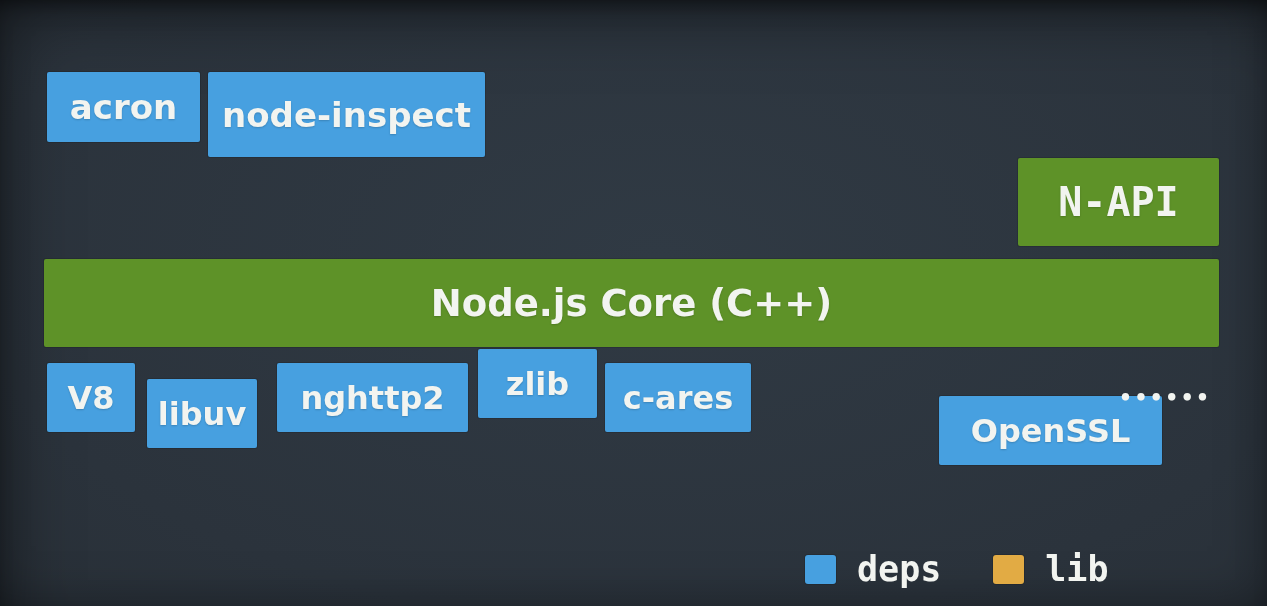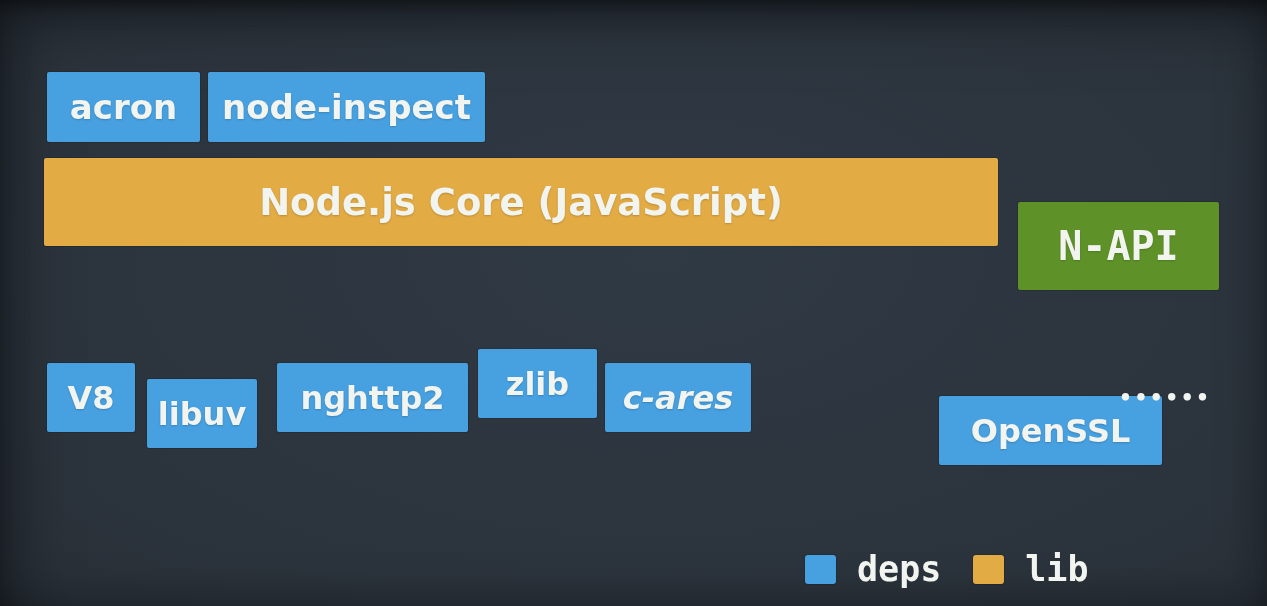--- a/index.html
+++ b/index.html
@@ -23,74 +23,74 @@
     text-shadow:0 1px 2px rgba(0,0,0,0.18);
   }
   .blue  {background:#47a0e0;box-shadow:0 0 0 1px rgba(0,0,0,0.12);}
   .purple{background:#8d7bdc;box-shadow:0 0 0 1px rgba(0,0,0,0.12);}
   .yellow{background:#e2ab44;box-shadow:0 0 0 1px rgba(0,0,0,0.12);}
   .green {background:#5e9228;box-shadow:0 0 0 1px rgba(0,0,0,0.12);}
 
   .f-row1{font-size:34px;}
   .f-row2{font-size:37px;}
   .f-row4{font-size:32px;}
-  .f-mono{font-family:"DejaVu Sans Mono","Liberation Mono",monospace;margin-top:44px;}
+  .f-mono{font-family:"DejaVu Sans Mono","Liberation Mono",monospace;}
 
   
   #b-acron        {left:47px; top:72px; width:153px;height:70px;}
-  #b-node-inspect {left:208px;top:72px; width:277px;height:70px;}
+  #b-node-inspect {left:208px;top:72px; width:277px;height:85px;}
   #b-npm          {left:495px;top:72px; width:153px;height:70px;}
   #b-user-code    {left:662px;top:72px; width:557px;height:70px;font-size:36px;}
 
   
   #b-core-js {left:44px;  top:158px;width:954px;height:88px;}
   #b-napi    {left:1018px;top:158px;width:201px;height:88px;font-size:40px;}
 
   
   #b-core-cpp{left:44px;top:259px;width:1175px;height:88px;}
 
   
   #b-v8      {left:47px; top:363px;width:88px; height:69px;}
   #b-libuv   {left:147px;top:363px;width:110px;height:69px;margin-top:16px;}
   #b-nghttp2 {left:277px;top:363px;width:191px;height:69px;}
   #b-zlib    {left:478px;top:349px;width:119px;height:69px;}
-  #b-c-ares  {left:605px;top:363px;width:146px;height:69px;font-style:italic;}
+  #b-c-ares  {left:605px;top:363px;width:146px;height:69px;}
   #b-llhttp  {left:762px;top:363px;width:136px;height:69px;}
   #b-openssl {left:939px;top:363px;width:223px;height:69px;margin-top:33px;}
 
   #deps-ellipsis{
     position:absolute;left:1126px;top:363px;width:78px;height:69px;
     display:flex;align-items:center;justify-content:center;
     color:#f2f4f0;font-weight:700;font-size:21px;letter-spacing:2px;
     font-family:"DejaVu Sans","Liberation Sans",sans-serif;
   }
 
   
   #legend{
     position:absolute;left:760px;top:549px;height:40px;
-    display:flex;align-items:center;gap:32px;padding-left:45px;
+    display:flex;align-items:center;gap:52px;padding-left:45px;
   }
   .legend-item{display:flex;align-items:center;gap:21px;}
   .swatch{width:31px;height:29px;border-radius:3px;display:inline-block;}
   .legend-label{
     font-family:"DejaVu Sans Mono","Liberation Mono",monospace;
     font-weight:700;font-size:35px;color:#f2f4f0;line-height:1;
   }
 </style>
 </head>
 <body>
 
 <div id="stage">
 
   <div class="box blue f-row1" id="b-acron">acron</div>
   <div class="box blue f-row1" id="b-node-inspect">node-inspect</div>
 
-  <div class="box yellow f-row2" id="b-core-js">Node.js Core (JavaScript)</div>
   <div class="box green f-mono" id="b-napi">N-API</div>
 
+  <div class="box green f-row2" id="b-core-cpp">Node.js Core (C++)</div>
 
   <div class="box blue f-row4" id="b-v8">V8</div>
   <div class="box blue f-row4" id="b-libuv">libuv</div>
   <div class="box blue f-row4" id="b-nghttp2">nghttp2</div>
   <div class="box blue f-row4" id="b-zlib">zlib</div>
   <div class="box blue f-row4" id="b-c-ares">c-ares</div>
   <div class="box blue f-row4" id="b-openssl">OpenSSL</div>
   <div id="deps-ellipsis">••••••</div>
 
   <div id="legend">

